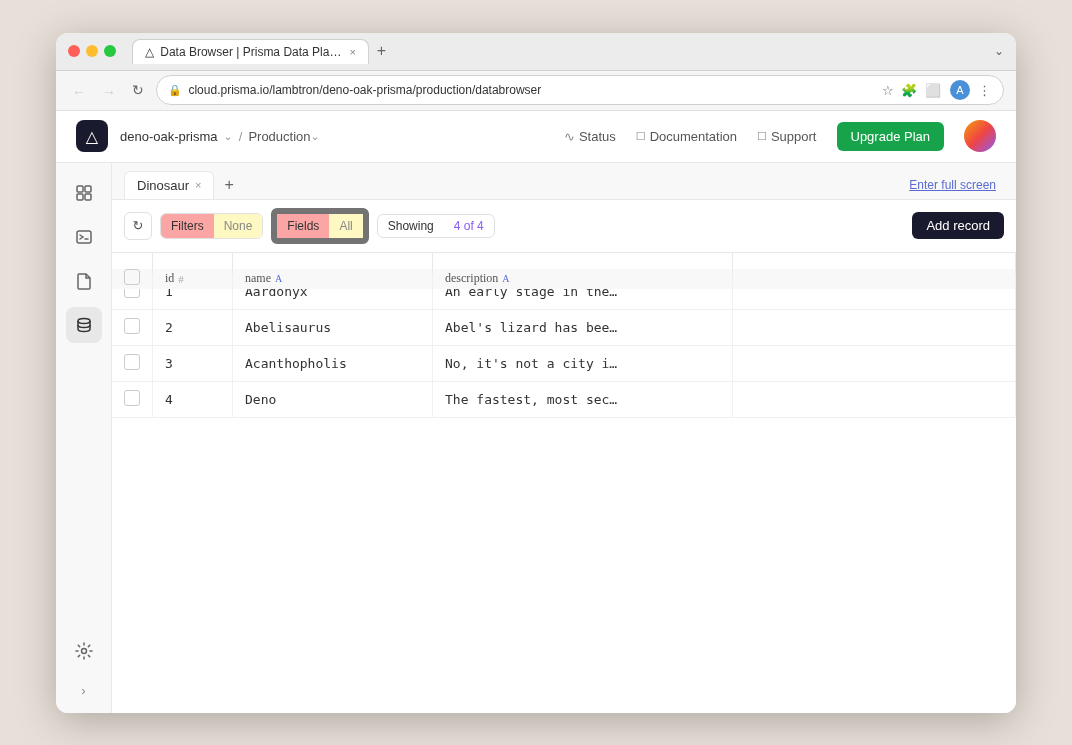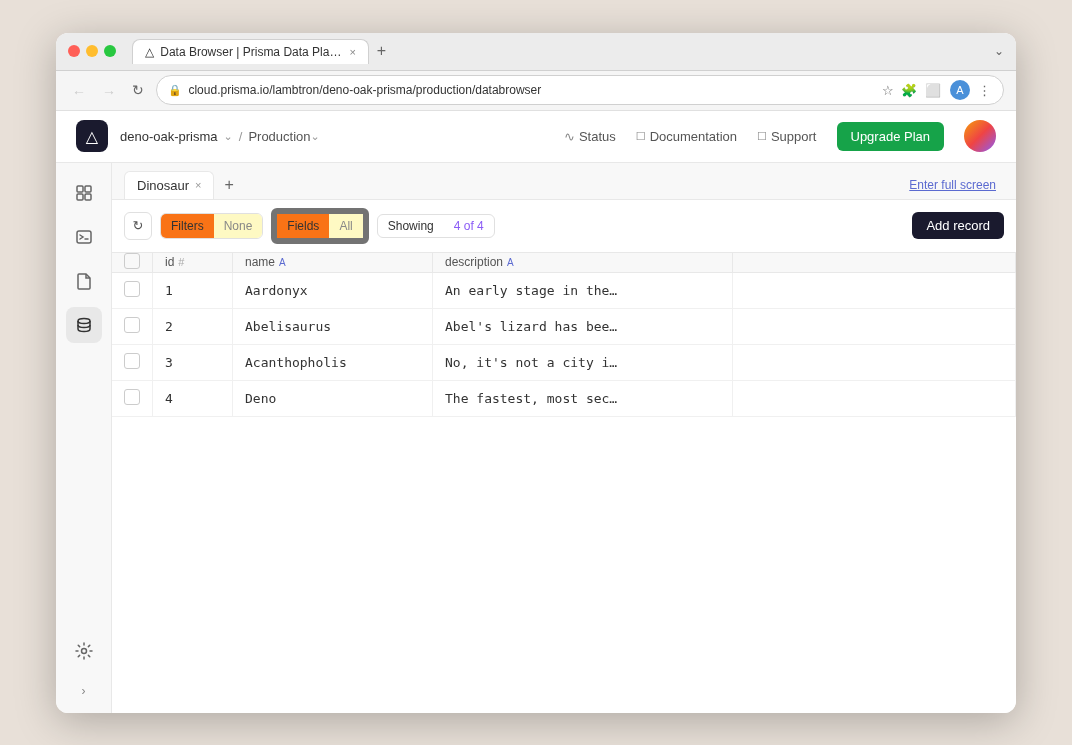--- a/index.html
+++ b/index.html
@@ -322,21 +322,21 @@
       font-size: 13px;
     }
     .filter-group {
       display: flex;
       align-items: center;
       border: 1px solid #e0e0e0;
       border-radius: 6px;
       overflow: hidden;
     }
     .filter-btn {
-      background: #f97316;
+      background: #fca5a5;
       border: none;
       padding: 5px 10px;
       font-size: 12px;
       cursor: pointer;
       color: #333;
     }
     .filter-label { font-weight: 500; }
     .filter-value { color: #888; background: #fef9c3; }
     .fields-group {
       display: flex;
@@ -381,21 +381,22 @@
     thead th {
       background: #f8f8f8;
       border-bottom: 1px solid #e8e8e8;
       border-right: 1px solid #e8e8e8;
       padding: 0 12px;
       text-align: left;
       font-size: 12px;
       font-weight: 500;
       color: #555;
       position: sticky;
-      top: 0;
+      top: 16px;
+      font-family: Liberation Serif, serif;
     }
     thead th:first-child {
       width: 36px;
       text-align: center;
     }
     tbody tr {
       border-bottom: 1px solid #f0f0f0;
     }
     tbody td {
       padding: 8px 12px;

